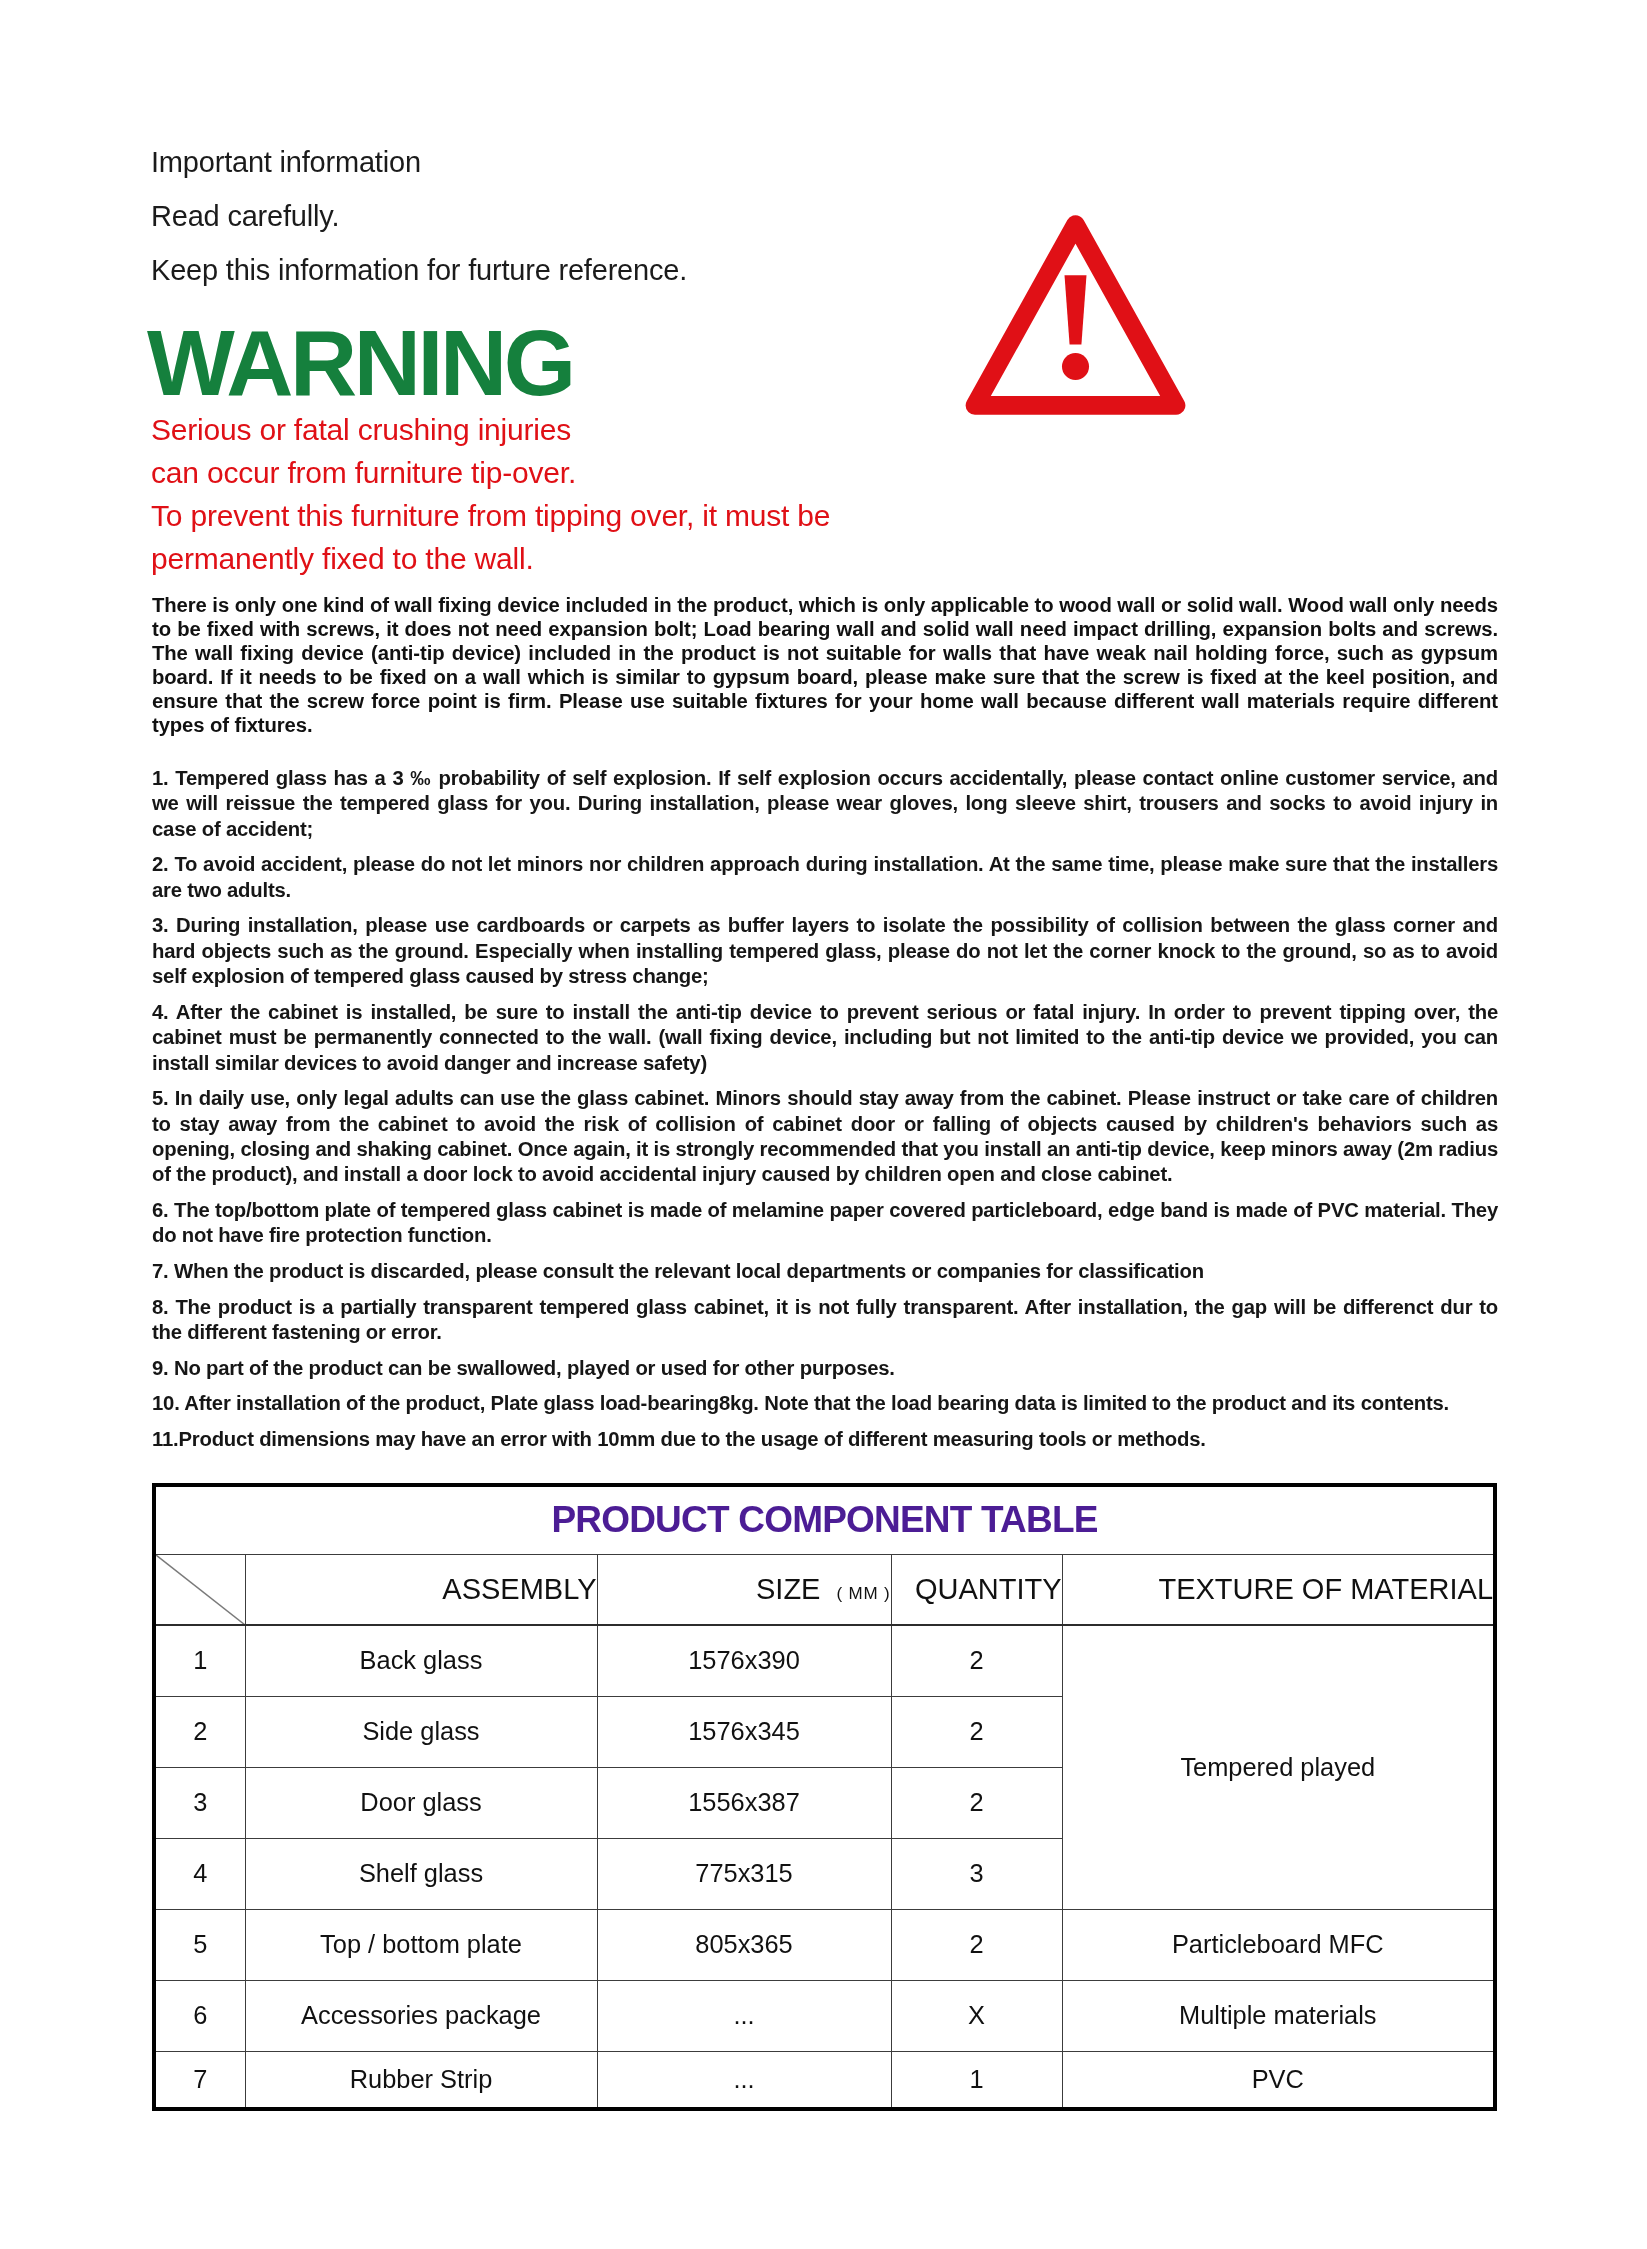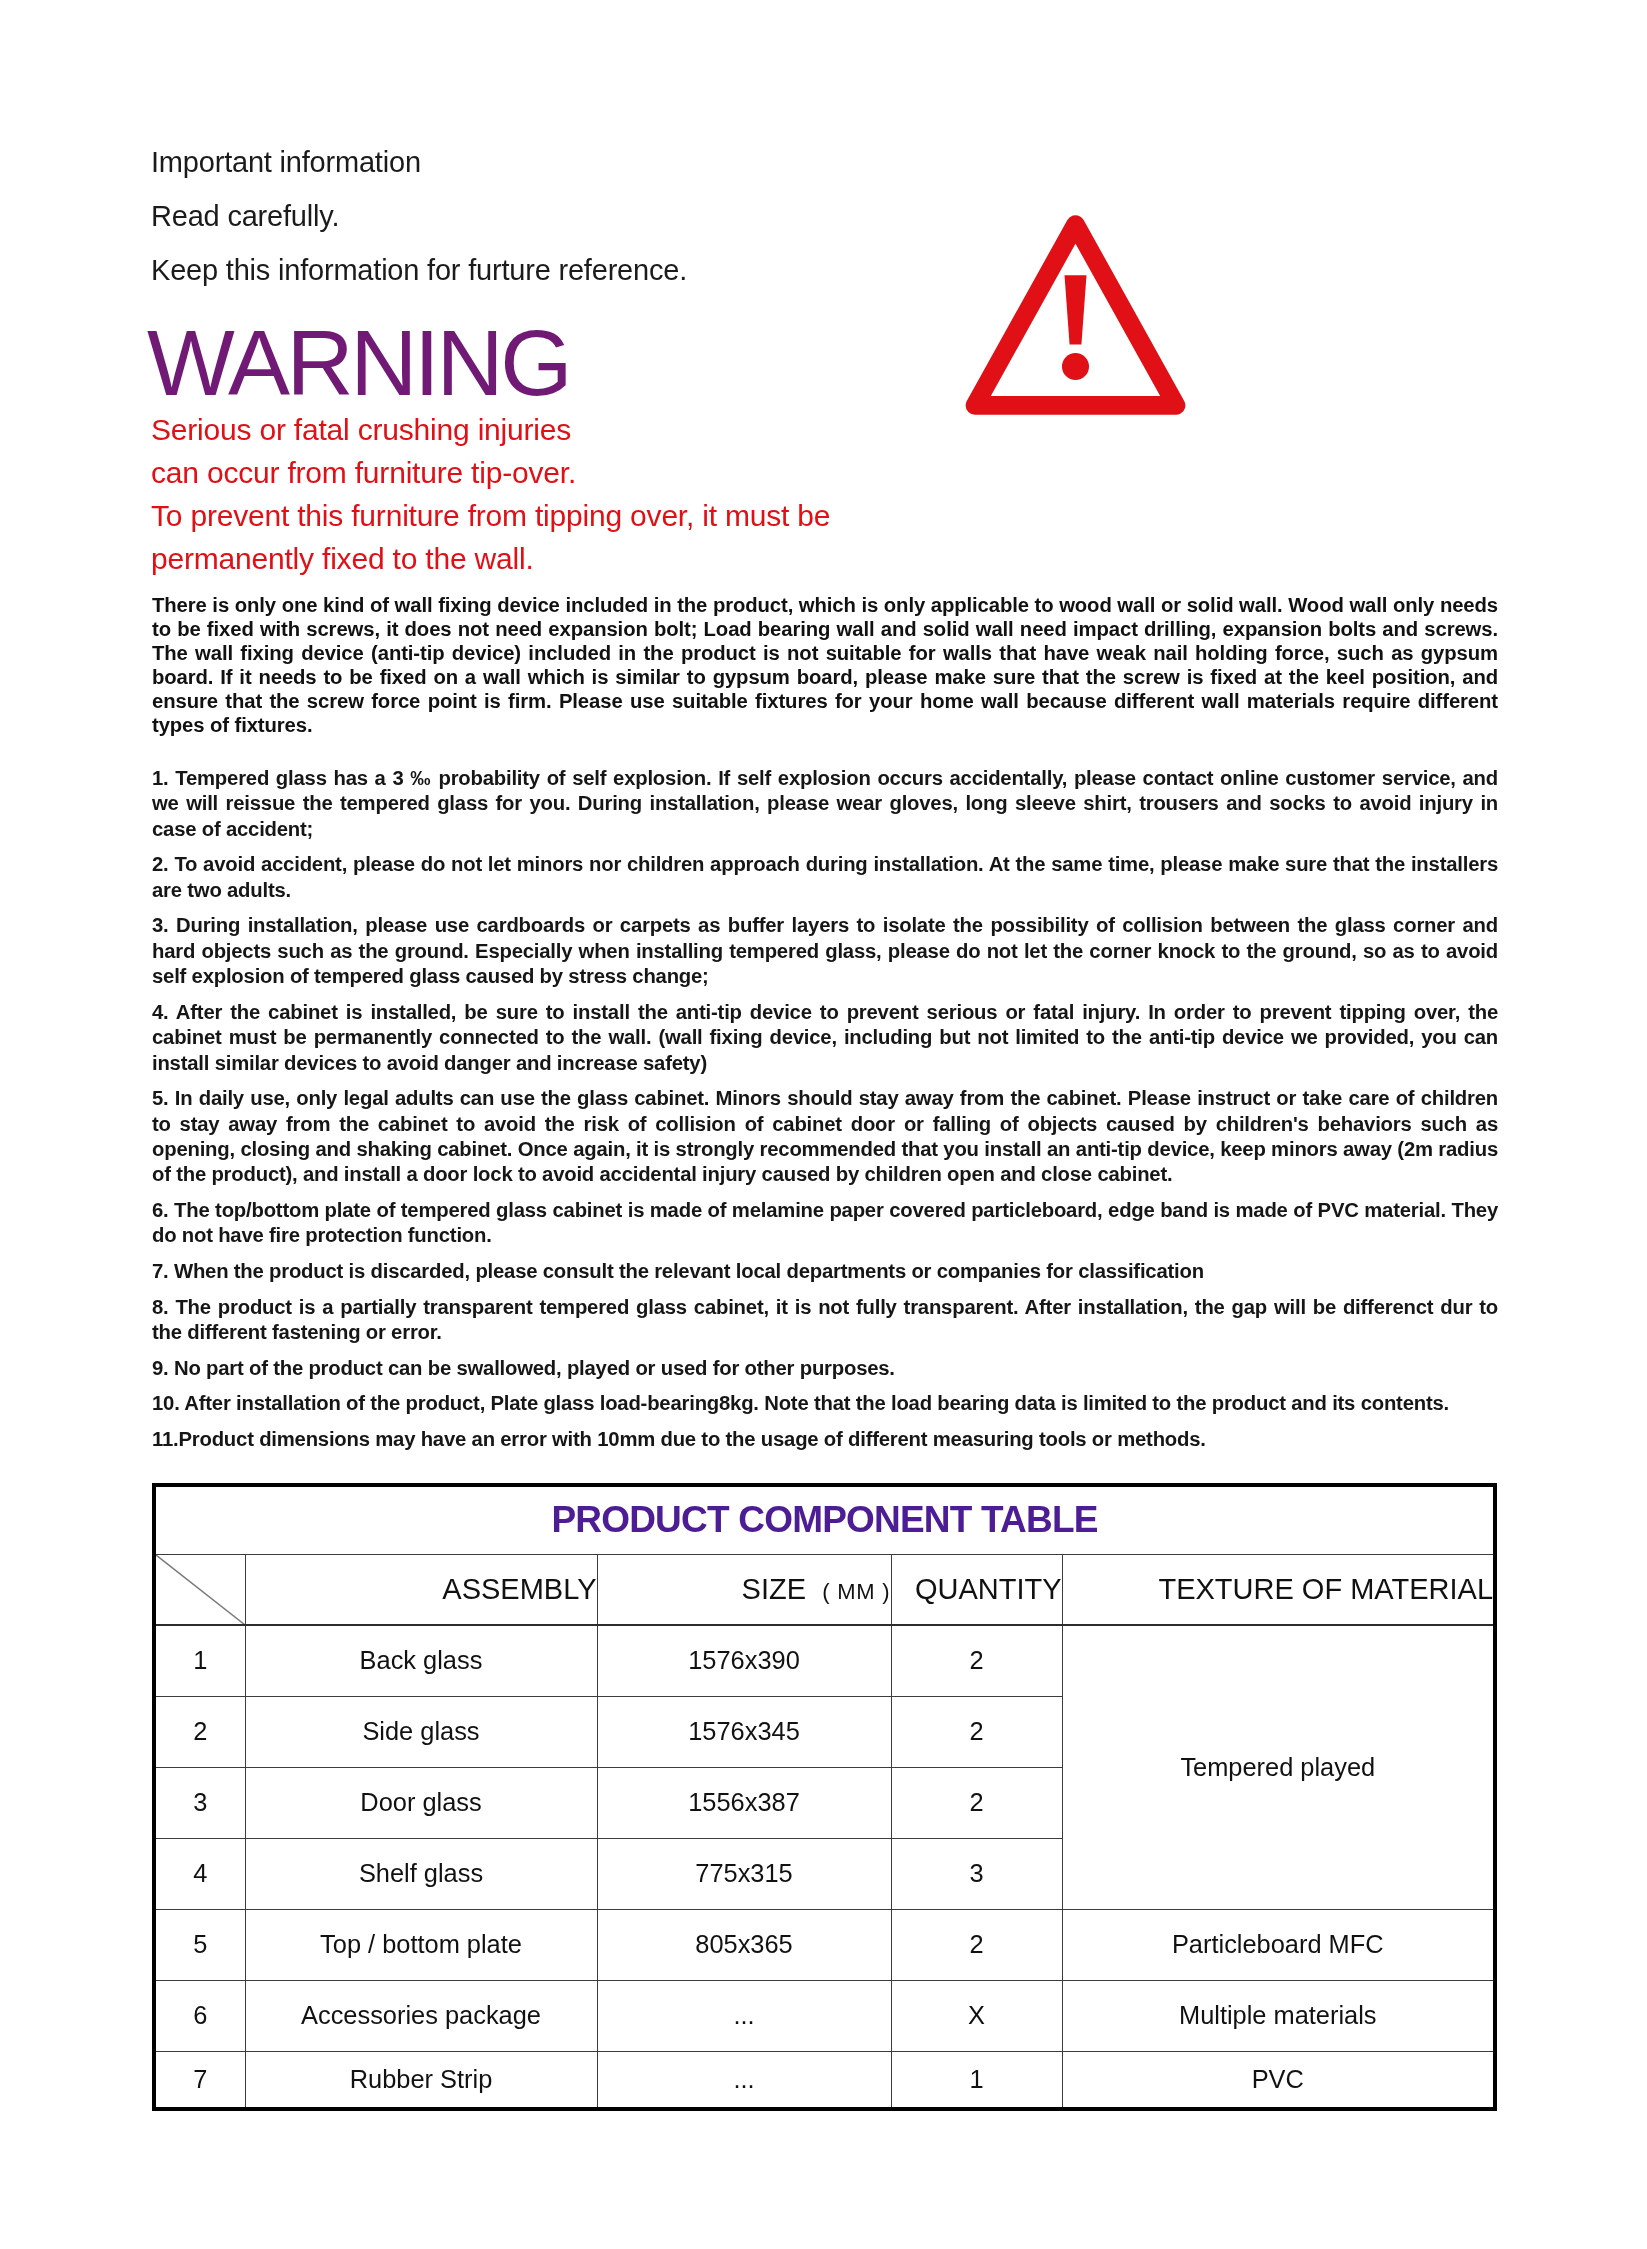--- a/index.html
+++ b/index.html
@@ -5,21 +5,21 @@
   html,body{margin:0;padding:0;}
   body{
     width:1647px;height:2250px;position:relative;background:#ffffff;
     font-family:"Liberation Sans", sans-serif;color:#1b1b1b;overflow:hidden;
   }
   
   .intro{position:absolute;left:151px;top:135px;font-size:29px;line-height:54px;letter-spacing:-0.2px;}
   
   .warning-title{
     position:absolute;left:147px;top:312px;font-size:93px;line-height:102px;
-    font-weight:400;color:#701a75;letter-spacing:-3.4px;
+    font-weight:700;color:#15803d;letter-spacing:-3.4px;
   }
   .warning-sub{position:absolute;left:151px;top:408px;font-size:30px;line-height:43px;color:#e01016;letter-spacing:-0.2px;}
   .warning-triangle{position:absolute;left:958px;top:209px;width:235px;height:217px;}
   .warning-triangle svg{display:block;width:100%;height:100%;}
   
   .notice{
     position:absolute;left:152px;top:593px;width:1346px;
     font-size:20.3px;font-weight:700;line-height:24px;text-align:justify;letter-spacing:-0.1px;color:#111;
   }
   
@@ -35,21 +35,21 @@
   }
   table.ctable td{
     border:1.7px solid #3c3c3c;padding:0;text-align:center;vertical-align:middle;
     font-size:25.4px;color:#111;overflow:hidden;
   }
   tr.title-row{height:69px;}
   tr.title-row td{border-bottom:1.7px solid #3c3c3c;}
   .table-title{font-size:37px;font-weight:700;letter-spacing:-0.8px;color:#4c1d95;}
   tr.header-row{height:71px;}
   tr.header-row td{font-size:29px;border-bottom:2.5px solid #2c2c2c;text-align:right;}
-  .size-unit{font-size:22px;letter-spacing:0.8px;margin-top:25px;}
+  .size-unit{font-size:17px;letter-spacing:0.8px;margin-top:25px;}
   tr.data-row{height:71px;}
   tr.data-row.last{height:58px;}
   td.corner{position:relative;padding:0;}
   td.corner svg{position:absolute;inset:0;width:100%;height:100%;display:block;}
   td.texture-merged{font-size:25.4px;}
 </style>
 </head>
 <body>
 
 <div class="intro">

